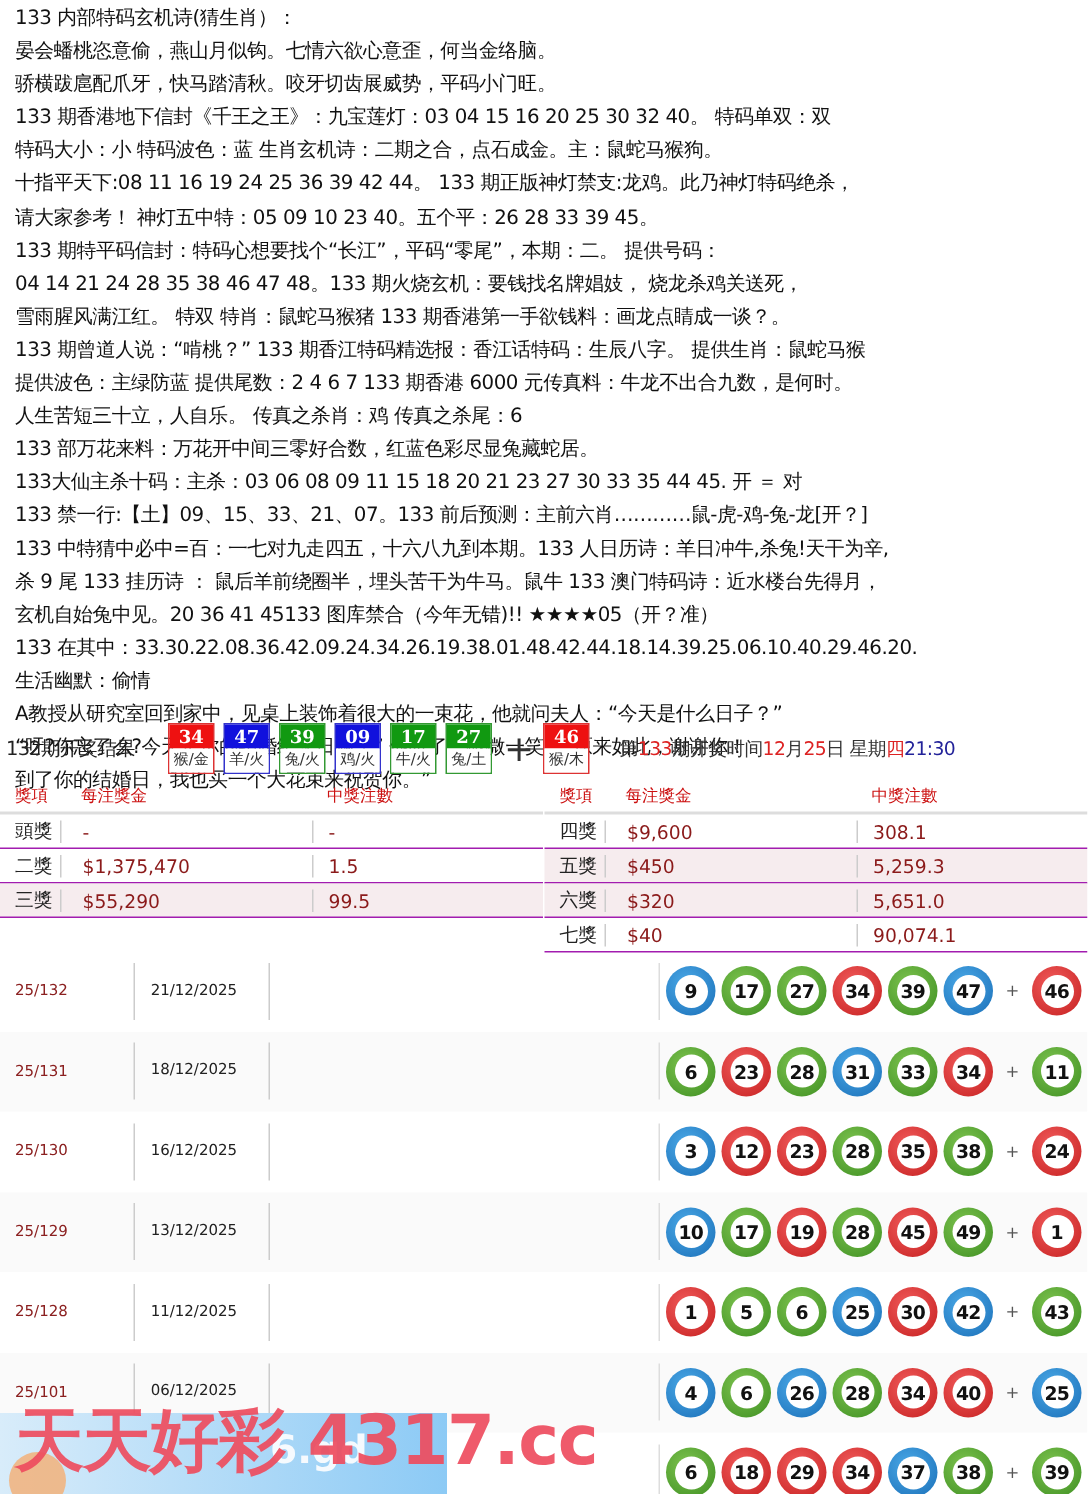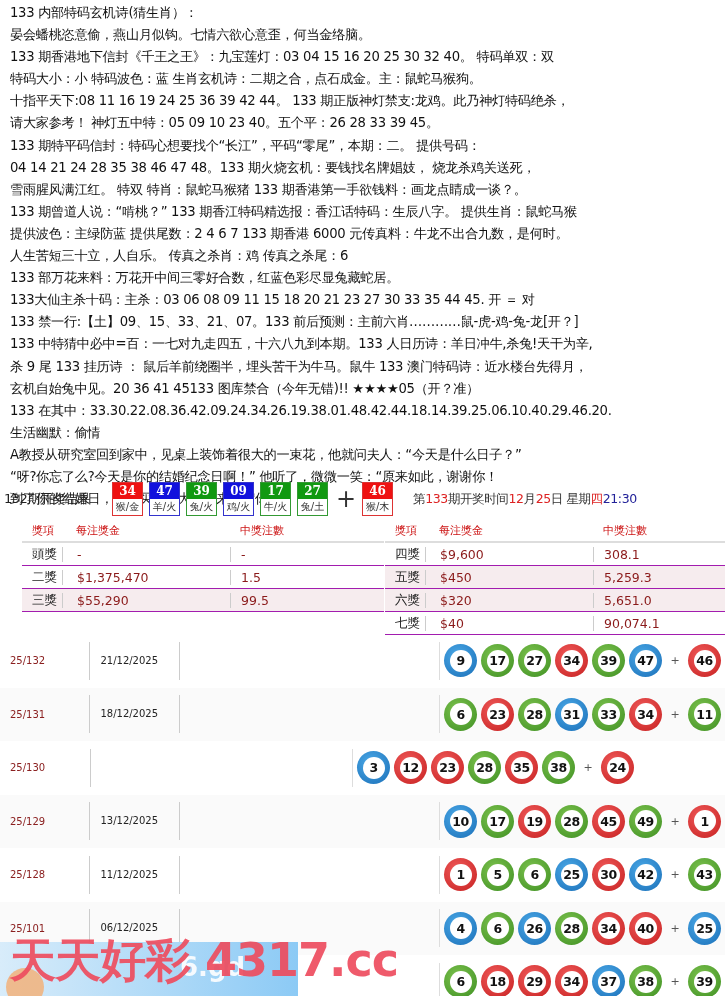--- a/index.html
+++ b/index.html
@@ -19,21 +19,21 @@
   .ball-box.red { border-color: #d33; } .ball-box.red .num { background: #ee1111; }
   .ball-box.blue { border-color: #33c; } .ball-box.blue .num { background: #1111dd; }
   .ball-box.green { border-color: #393; } .ball-box.green .num { background: #119911; }
   .plus-sign { font-size: 24px; color: #333; margin: 0 6px 0 2px; line-height: 34px; }
   .next-draw { font-size: 12.5px; margin-left: 14px; color: #333; letter-spacing: -0.4px; }
   .next-draw .r { color: #dd2222; }
   .next-draw .b { color: #222299; }
 
   
   .prize-table { position: absolute; left: 0; top: 520px; width: 725px; }
-  .prize-half { position: absolute; top: 0; width: 362px; margin-left: 22px; }
+  .prize-half { position: absolute; top: 0; width: 362px; }
   .prize-half.left { left: 0; }
   .prize-half.right { left: 363px; }
   .prize-row { height: 23px; display: flex; align-items: center; border-bottom: 1px solid #a21caf; font-size: 12.5px; }
   .prize-row.header { height: 23px; color: #c11; font-size: 11px; border-bottom: 2px solid #ddd; }
   .prize-row.pink { background: #f6ecee; }
   .prize-row .c1 { width: 40px; padding-left: 10px; color: #222; font-size: 12.5px; }
   .prize-row.header .c1 { color: #c11; font-size: 11px; }
   .prize-row .c2 { width: 168px; padding-left: 14px; color: #8b1a1a; border-left: 1px solid #ccc; height: 15px; line-height: 15px; }
   .prize-row .c3 { flex: 1; padding-left: 10px; color: #8b1a1a; border-left: 1px solid #ccc; height: 15px; line-height: 15px; }
   .prize-row.header .c2, .prize-row.header .c3 { border-left: none; color: #c11; }
@@ -59,20 +59,21 @@
   .watermark-bg .sun { position: absolute; left: 6px; top: 26px; width: 38px; height: 38px; border-radius: 50%; background: #f2b27a; opacity: 0.85; }
   .watermark-bg .faint { position: absolute; left: 180px; top: 10px; font-size: 26px; color: #fff; font-weight: bold; opacity: 0.9; }
   .watermark-text { position: absolute; left: 10px; top: 930px; font-family: "DejaVu Sans", sans-serif; font-weight: bold; font-size: 46px; color: #ee4d5f; letter-spacing: -1px; white-space: nowrap; opacity: 0.92; }
 </style>
 </head>
 <body>
 
 <div class="poem" id="poem">
     <div class="line">133 内部特码玄机诗(猜生肖）：</div>
     <div class="line">晏会蟠桃恣意偷，燕山月似钩。七情六欲心意歪，何当金络脑。</div>
+    <div class="line">骄横跋扈配爪牙，快马踏清秋。咬牙切齿展威势，平码小门旺。</div>
     <div class="line">133 期香港地下信封《千王之王》：九宝莲灯：03 04 15 16 20 25 30 32 40。 特码单双：双</div>
     <div class="line">特码大小：小  特码波色：蓝  生肖玄机诗：二期之合，点石成金。主：鼠蛇马猴狗。</div>
     <div class="line">十指平天下:08 11 16 19 24 25 36 39 42 44。 133 期正版神灯禁支:龙鸡。此乃神灯特码绝杀，</div>
     <div class="line">请大家参考！  神灯五中特：05 09 10 23 40。五个平：26 28 33 39 45。</div>
     <div class="line">133 期特平码信封：特码心想要找个“长江”，平码“零尾”，本期：二。 提供号码：</div>
     <div class="line">04 14 21 24 28 35 38 46 47 48。133 期火烧玄机：要钱找名牌娼妓，  烧龙杀鸡关送死，</div>
     <div class="line">雪雨腥风满江红。 特双 特肖：鼠蛇马猴猪 133 期香港第一手欲钱料：画龙点睛成一谈？。</div>
     <div class="line">133 期曾道人说：“啃桃？” 133 期香江特码精选报：香江话特码：生辰八字。 提供生肖：鼠蛇马猴</div>
     <div class="line">提供波色：主绿防蓝 提供尾数：2 4 6 7 133 期香港 6000 元传真料：牛龙不出合九数，是何时。</div>
     <div class="line">人生苦短三十立，人自乐。 传真之杀肖：鸡 传真之杀尾：6</div>
@@ -236,20 +237,21 @@
           <span class="inner">34</span>
         </div>
         <span class="plus">+</span>
         <div class="lball green">
           <span class="inner">11</span>
         </div>
       </div>
     </div>
     <div class="hist-row">
       <span class="issue">25/130</span>
+      <span class="date">16/12/2025</span>
       <span class="spacer"></span>
       <div class="balls">
         <div class="lball blue">
           <span class="inner">3</span>
         </div>
         <div class="lball red">
           <span class="inner">12</span>
         </div>
         <div class="lball red">
           <span class="inner">23</span>

